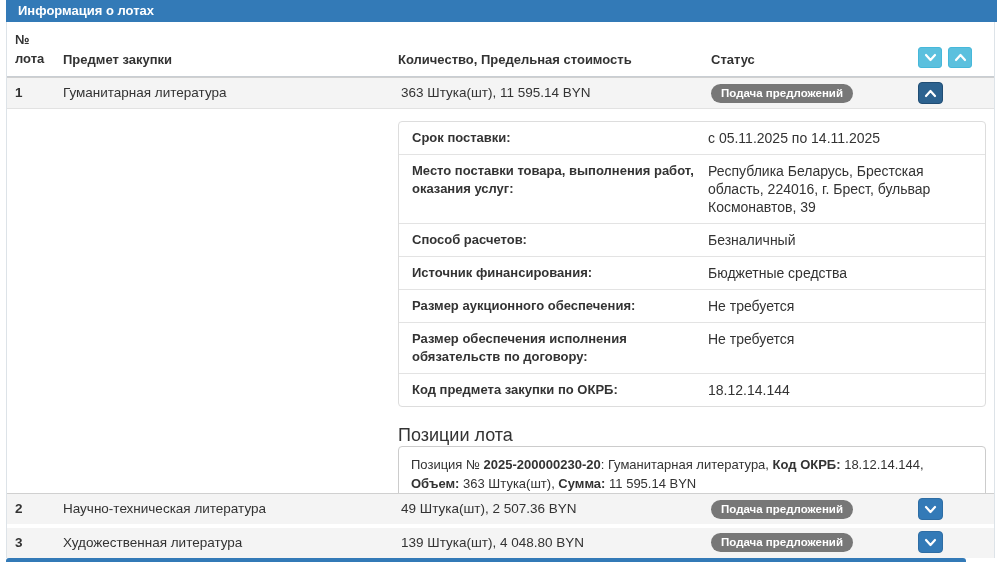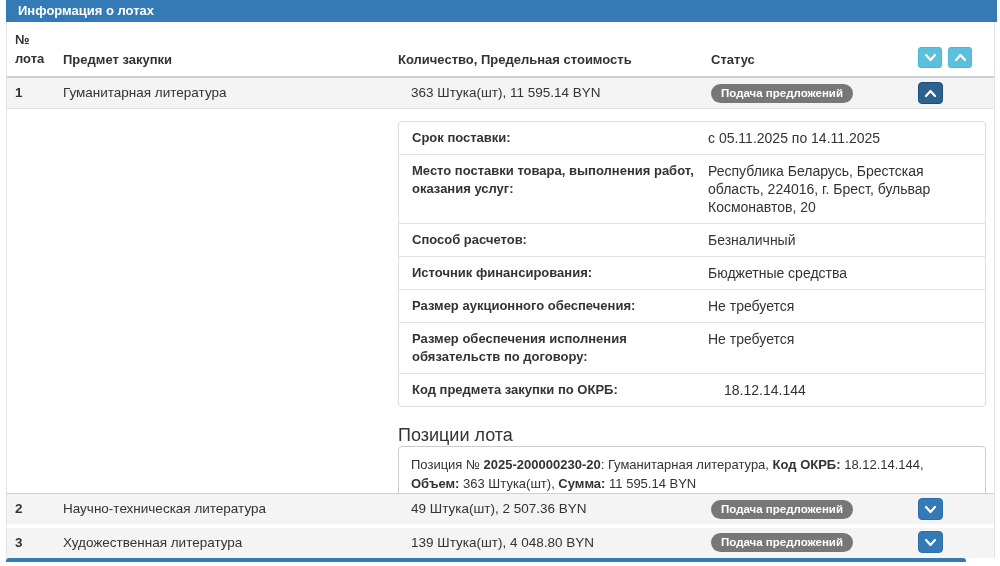--- a/index.html
+++ b/index.html
@@ -34,38 +34,38 @@
   .btn-toggle.open { background:#2c628f; border-color:#204d74; }
   .chev { display:block; }
 
   
   .lot-row { position:absolute; left:0; width:987px; height:31px; background:#f4f4f4;
              border-top:1px solid #d0d0d0; }
   .lot-row .cell { position:absolute; top:0; line-height:30px; font-size:13.5px; color:#333;
                    white-space:nowrap; }
   .c-num { left:8px; font-weight:bold; }
   .c-subject { left:56px; }
-  .c-qty { left:404px; }
+  .c-qty { left:394px; }
   .badge { position:absolute; left:704px; top:6px; background:#777; color:#fff;
            font-size:11.5px; font-weight:bold; line-height:13px; padding:3px 10px;
            border-radius:10px; white-space:nowrap; }
   .row-1 { top:76px; }
   .row-2 { top:492px; }
   .row-3 { top:527px; border-top:none; height:30px; }
   .row-3 .cell { line-height:29px; }
   .row-3 .badge { top:5px; }
   .row-3 .btn-toggle { top:3px; }
 
   
   .expand-area { position:absolute; left:0; top:107px; width:987px; height:385px;
                  background:#fff; border-top:1px solid #e2e2e2; }
   .expand-inner { position:absolute; left:391px; top:12px; width:588px; }
   .details-table { border:1px solid #ddd; border-radius:4px; background:#fff; }
   .d-row { display:flex; border-bottom:1px solid #e3e3e3; }
-  .d-row:last-child { border-bottom:none;gap:16px; }
+  .d-row:last-child { border-bottom:none; }
   .d-label { width:309px; padding:7px 14px 7px 13px; font-size:13px; font-weight:bold;
              color:#333; line-height:18px; }
   .d-value { flex:1; padding:7px 12px 7px 0; font-size:14px; color:#333; line-height:18px; }
 
   .positions-title { margin-top:17px; font-size:18px; color:#333; line-height:22px; }
   .position-box { margin-top:0; border:1px solid #ccc; border-radius:4px; background:#fff;
                   padding:8px 12px; font-size:13px; line-height:19px; color:#333; }
   .position-box .b { font-weight:bold; }
 
   
@@ -121,21 +121,21 @@
 
     <div class="expand-area">
       <div class="expand-inner">
         <div class="details-table">
           <div class="d-row">
             <div class="d-label">Срок поставки:</div>
             <div class="d-value">с 05.11.2025 по 14.11.2025</div>
           </div>
           <div class="d-row">
             <div class="d-label">Место поставки товара, выполнения работ, оказания услуг:</div>
-            <div class="d-value">Республика Беларусь, Брестская область, 224016, г. Брест, бульвар Космонавтов, 20</div>
+            <div class="d-value">Республика Беларусь, Брестская область, 224016, г. Брест, бульвар Космонавтов, 39</div>
           </div>
           <div class="d-row">
             <div class="d-label">Способ расчетов:</div>
             <div class="d-value">Безналичный</div>
           </div>
           <div class="d-row">
             <div class="d-label">Источник финансирования:</div>
             <div class="d-value">Бюджетные средства</div>
           </div>
           <div class="d-row">

